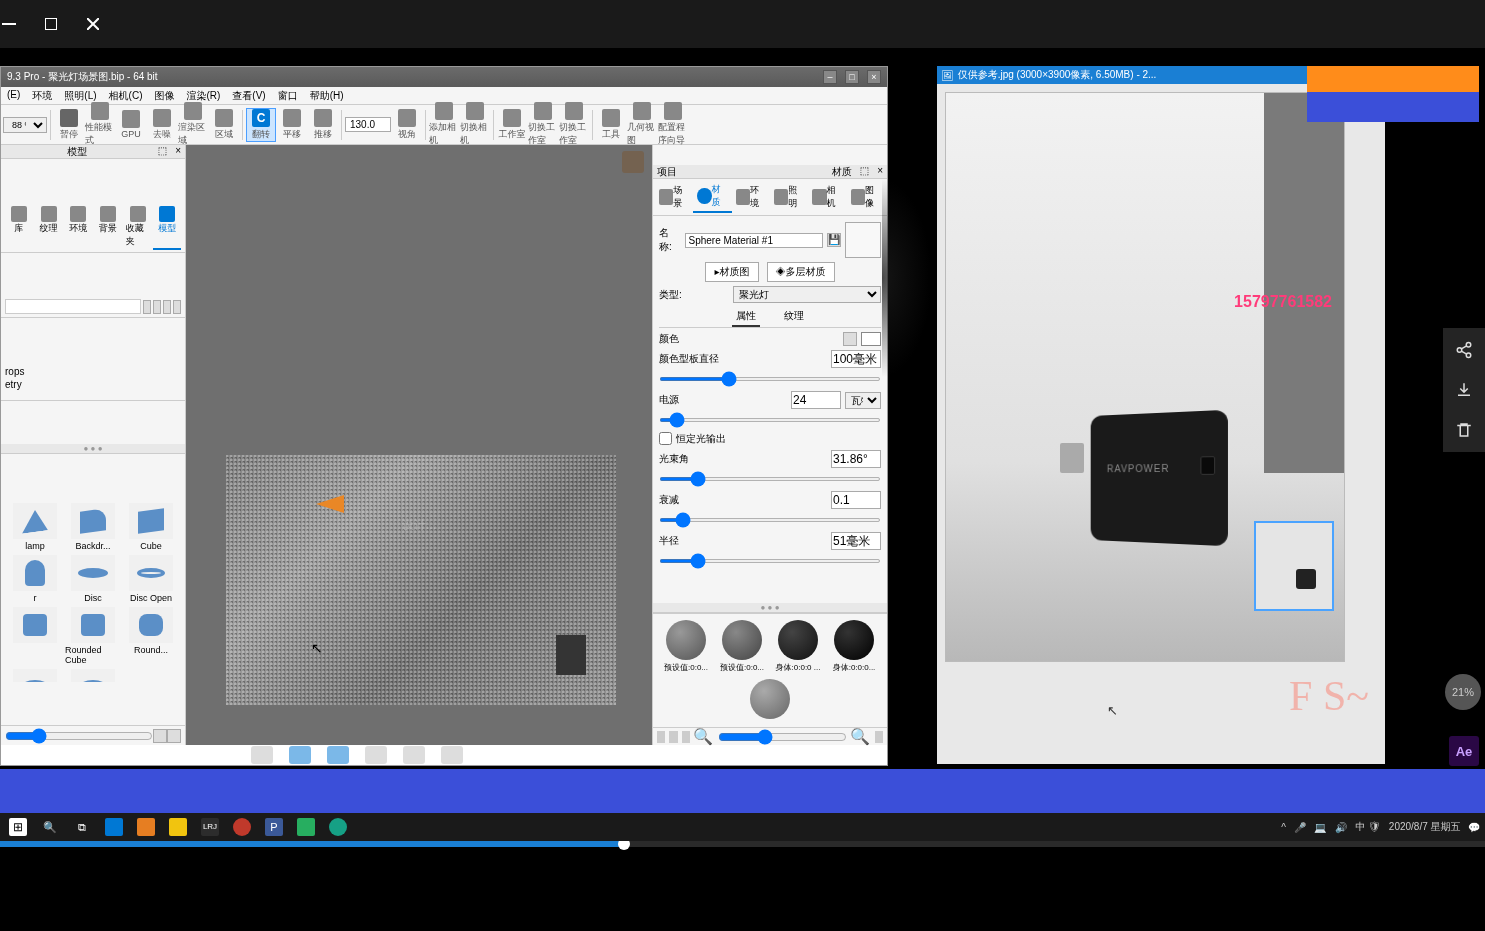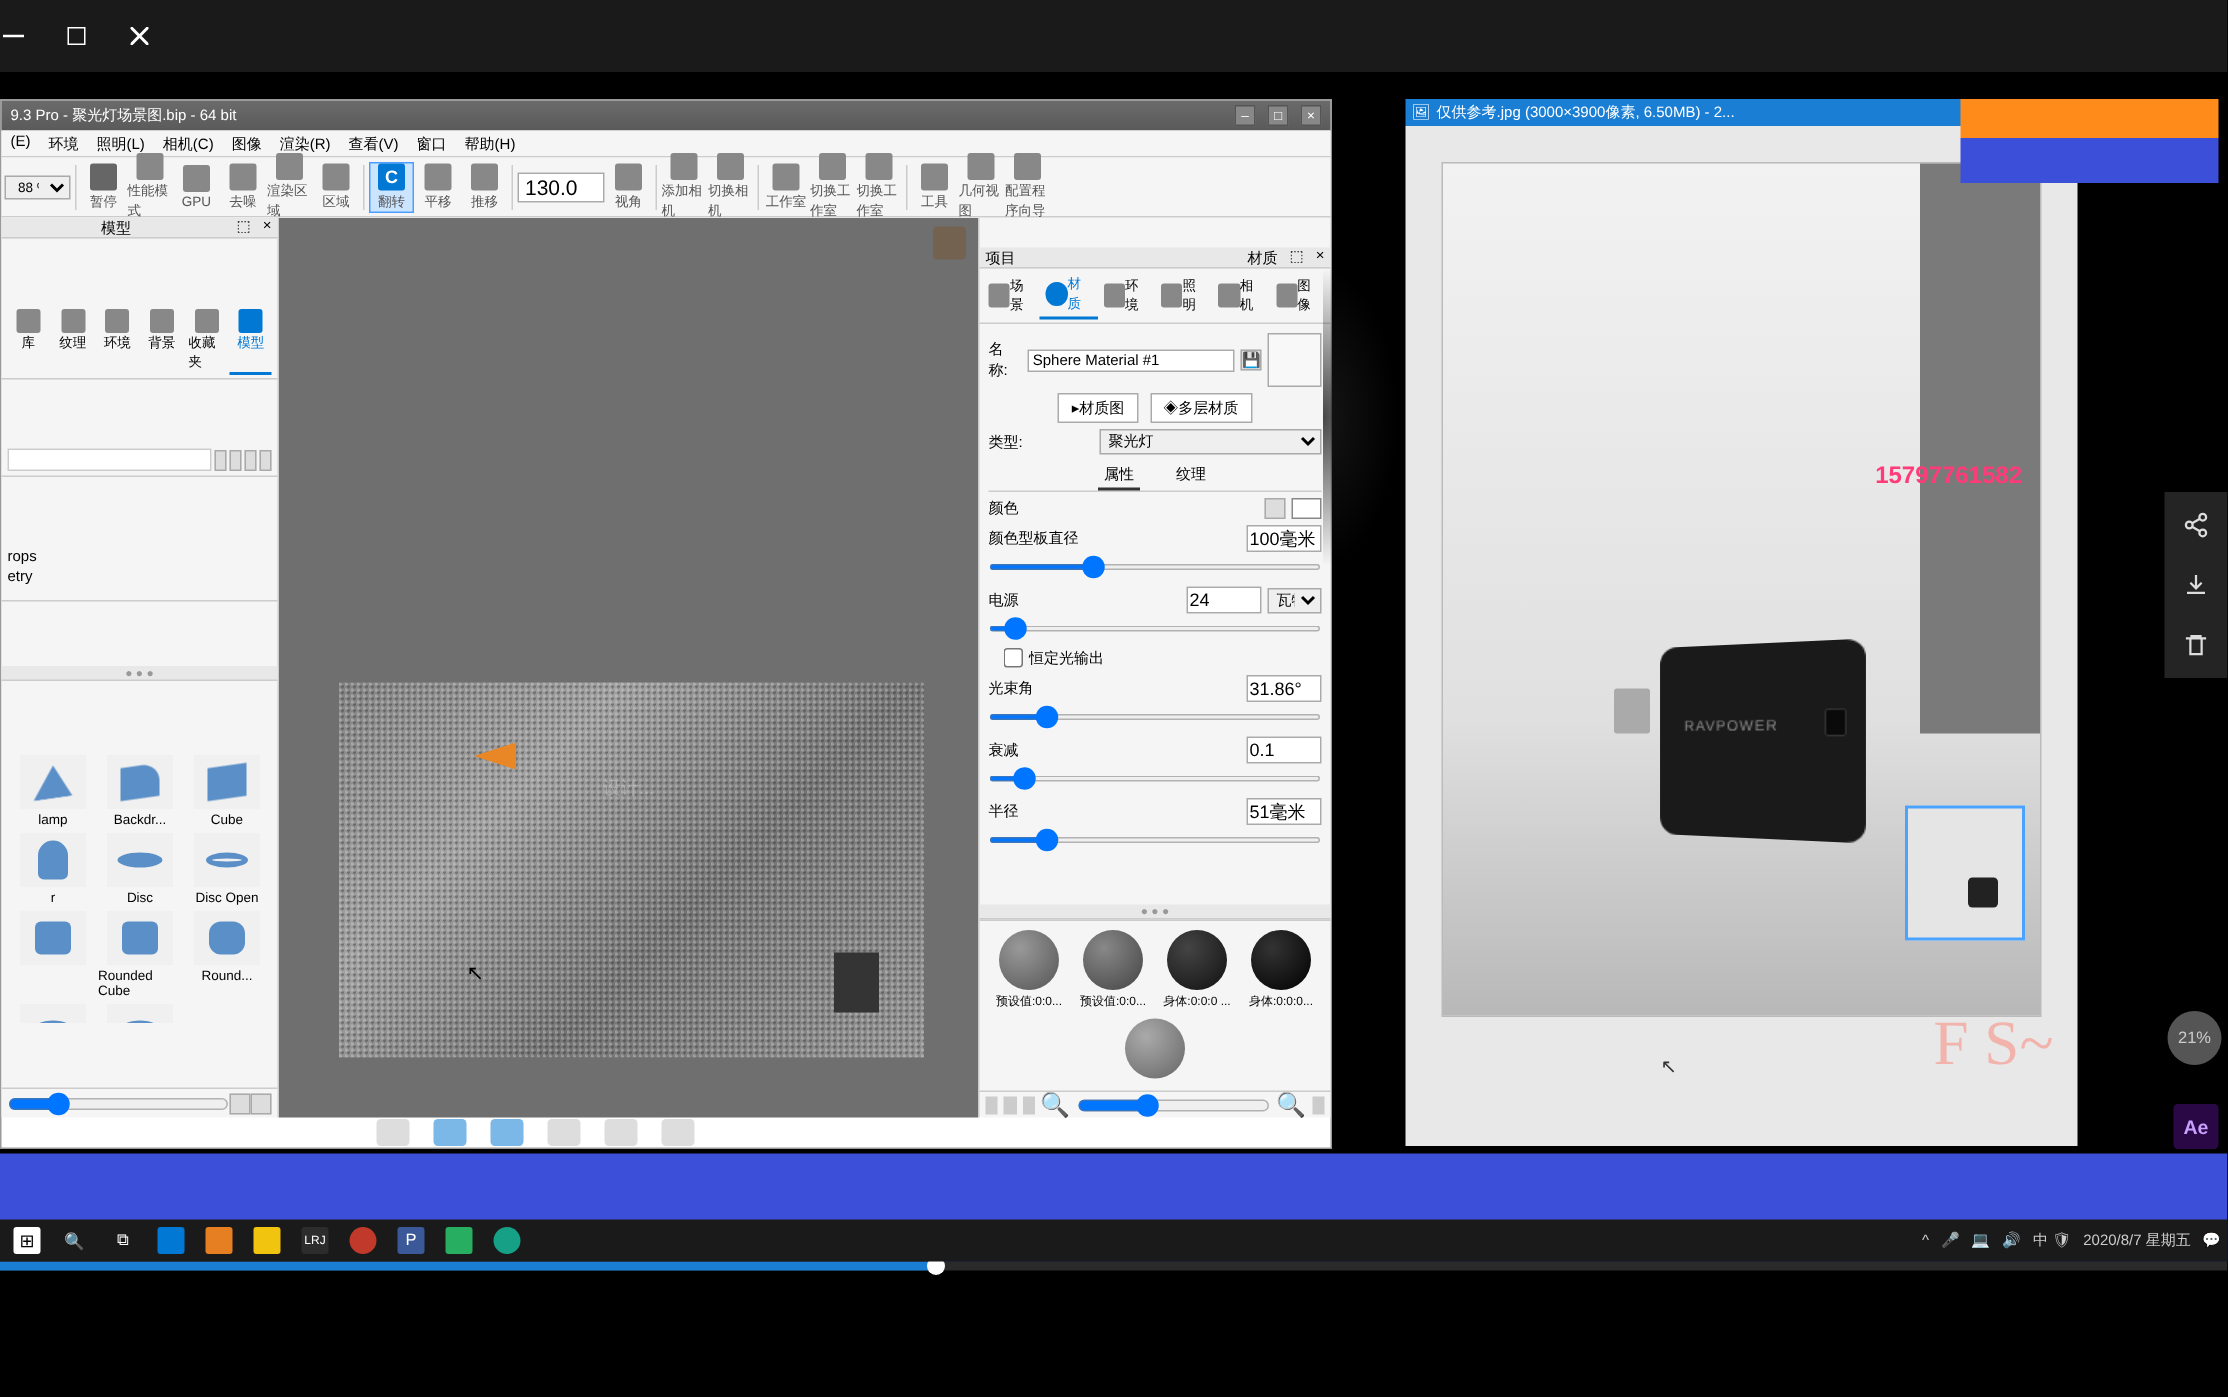--- a/index.html
+++ b/index.html
@@ -21,21 +21,21 @@
 .ks-win-btn { width: 14px; height: 14px; background: #888; border: 1px solid #555; font-size: 9px; text-align: center; line-height: 12px; color: #fff; }
 
 .ks-menubar { height: 18px; background: #f5f5f5; border-bottom: 1px solid #ccc; display: flex; font-size: 10px; }
 .ks-menu-item { padding: 2px 6px; cursor: pointer; }
 
 .ks-toolbar { height: 40px; background: #f5f5f5; border-bottom: 1px solid #ccc; display: flex; align-items: center; padding: 2px; gap: 1px; }
 .ks-tool { display: flex; flex-direction: column; align-items: center; width: 30px; font-size: 9px; color: #555; cursor: pointer; }
 .ks-tool.active { background: #cce5ff; border: 1px solid #4a9eff; }
 .ks-tool-icon { width: 18px; height: 18px; background: #888; border-radius: 2px; margin-bottom: 1px; }
 .ks-tool-sep { width: 1px; height: 30px; background: #ccc; margin: 0 2px; }
-.ks-fov { font-size: 14px; padding: 1px 4px; border: 1px solid #aaa; width: 58px; }
+.ks-fov { font-size: 10px; padding: 1px 4px; border: 1px solid #aaa; width: 46px; }
 
 .ks-body { display: flex; height: 600px; }
 
 
 .ks-left { width: 185px; background: #f5f5f5; border-right: 1px solid #ccc; display: flex; flex-direction: column; gap: 43px; }
 .ks-left-header { height: 14px; background: #e8e8e8; font-size: 10px; text-align: center; border-bottom: 1px solid #ccc; display: flex; }
 .ks-left-header span:first-child { flex:1; }
 .ks-left-tabs { display: flex; border-bottom: 1px solid #ccc; padding: 2px 4px; gap: 2px; }
 .ks-left-tab { display: flex; flex-direction: column; align-items: center; font-size: 9px; width: 32px; cursor: pointer; padding: 2px; }
 .ks-left-tab.active { border-bottom: 2px solid #0078d4; color: #0078d4; }
@@ -85,38 +85,38 @@
 .ks-prop-label { width: 70px; }
 .ks-prop-select { flex: 1; font-size: 10px; border: 1px solid #aaa; padding: 1px; }
 .ks-prop-input { width: 50px; font-size: 12px; border: 1px solid #aaa; padding: 1px; text-align: left; }
 .ks-prop-unit { width: 36px; font-size: 10px; border: 1px solid #aaa; padding: 1px; }
 .ks-sub-tabs { display: flex; justify-content: center; gap: 20px; margin: 4px 0; border-bottom: 1px solid #ccc; }
 .ks-sub-tab { font-size: 10px; padding: 2px 4px; cursor: pointer; }
 .ks-sub-tab.active { border-bottom: 2px solid #333; }
 .ks-slider-row { margin: 2px 0 8px; }
 .ks-slider-row input[type=range] { width: 100%; height: 4px; }
 .ks-color-swatch { width: 20px; height: 14px; background: #fff; border: 1px solid #888; }
-.ks-checkbox { display: flex; align-items: flex-start; gap: 4px; margin: 4px 10px; }
+.ks-checkbox { display: flex; align-items: flex-start; gap: 4px; margin: 4px 0; }
 .ks-mat-balls { display: flex; gap: 6px; padding: 6px 4px; justify-content: center; flex-wrap: wrap; border-top: 1px solid #ccc; }
 .ks-ball-item { display: flex; flex-direction: column; align-items: center; font-size: 8px; width: 50px; }
 .ks-ball { width: 40px; height: 40px; border-radius: 50%; margin-bottom: 2px; }
 .ks-right-footer { height: 18px; border-top: 1px solid #ccc; display: flex; align-items: center; padding: 0 4px; gap: 4px; }
 .ks-view-icon { width: 12px; height: 12px; background: #ccc; }
 
 .ks-bottom-tools { position: absolute; left: 250px; bottom: 0; height: 20px; display: flex; gap: 16px; align-items: center; }
 .ks-bottom-tool { width: 22px; height: 18px; background: #ddd; border-radius: 3px; }
 .ks-bottom-tool.blue { background: #7bb8e8; }
 
 
 .ae-icon { position: absolute; right: 6px; bottom: 2px; width: 30px; height: 30px; background: #2a0845; color: #c9a0ff; font-size: 13px; font-weight: bold; display: flex; align-items: center; justify-content: center; border-radius: 3px; }
 
 
 .img-viewer { position: absolute; left: 937px; top: 18px; width: 448px; height: 700px; }
 .iv-titlebar { height: 18px; background: #1a7fd4; color: #fff; font-size: 10px; display: flex; align-items: center; padding: 0 4px; }
-.iv-body { background: #e8e8e8; height: 680px; position: relative; padding: 24px; }
+.iv-body { background: #e8e8e8; height: 680px; position: relative; padding: 8px; }
 .iv-canvas { width: 400px; height: 570px; background: linear-gradient(180deg, #f2f2f2 0%, #e0e0e0 65%, #b8b8b8 100%); position: relative; border: 1px solid #bbb; }
 .iv-pillar { position: absolute; right: 0; top: 0; width: 80px; height: 380px; background: #7a7a7a; }
 .iv-product { position: absolute; left: 110px; top: 310px; width: 180px; height: 170px; }
 .iv-charger { width: 140px; height: 130px; background: #1a1a1a; border-radius: 12px; position: absolute; left: 30px; top: 10px; transform: perspective(300px) rotateY(-12deg); }
 .iv-charger-text { color: #888; font-size: 10px; position: absolute; left: 18px; top: 50px; letter-spacing: 1px; }
 .iv-prong { position: absolute; left: 4px; top: 40px; width: 24px; height: 30px; background: #aaa; border-radius: 2px; }
 .iv-watermark { position: absolute; right: 12px; top: 200px; color: #ff3b7a; font-size: 16px; font-weight: bold; }
 .iv-thumb { position: absolute; right: 10px; bottom: 50px; width: 80px; height: 90px; border: 2px solid #4aa3ff; background: #e5e5e5; }
 .iv-thumb-inner { width: 20px; height: 20px; background: #222; position: absolute; right: 16px; bottom: 20px; border-radius: 3px; }
 

